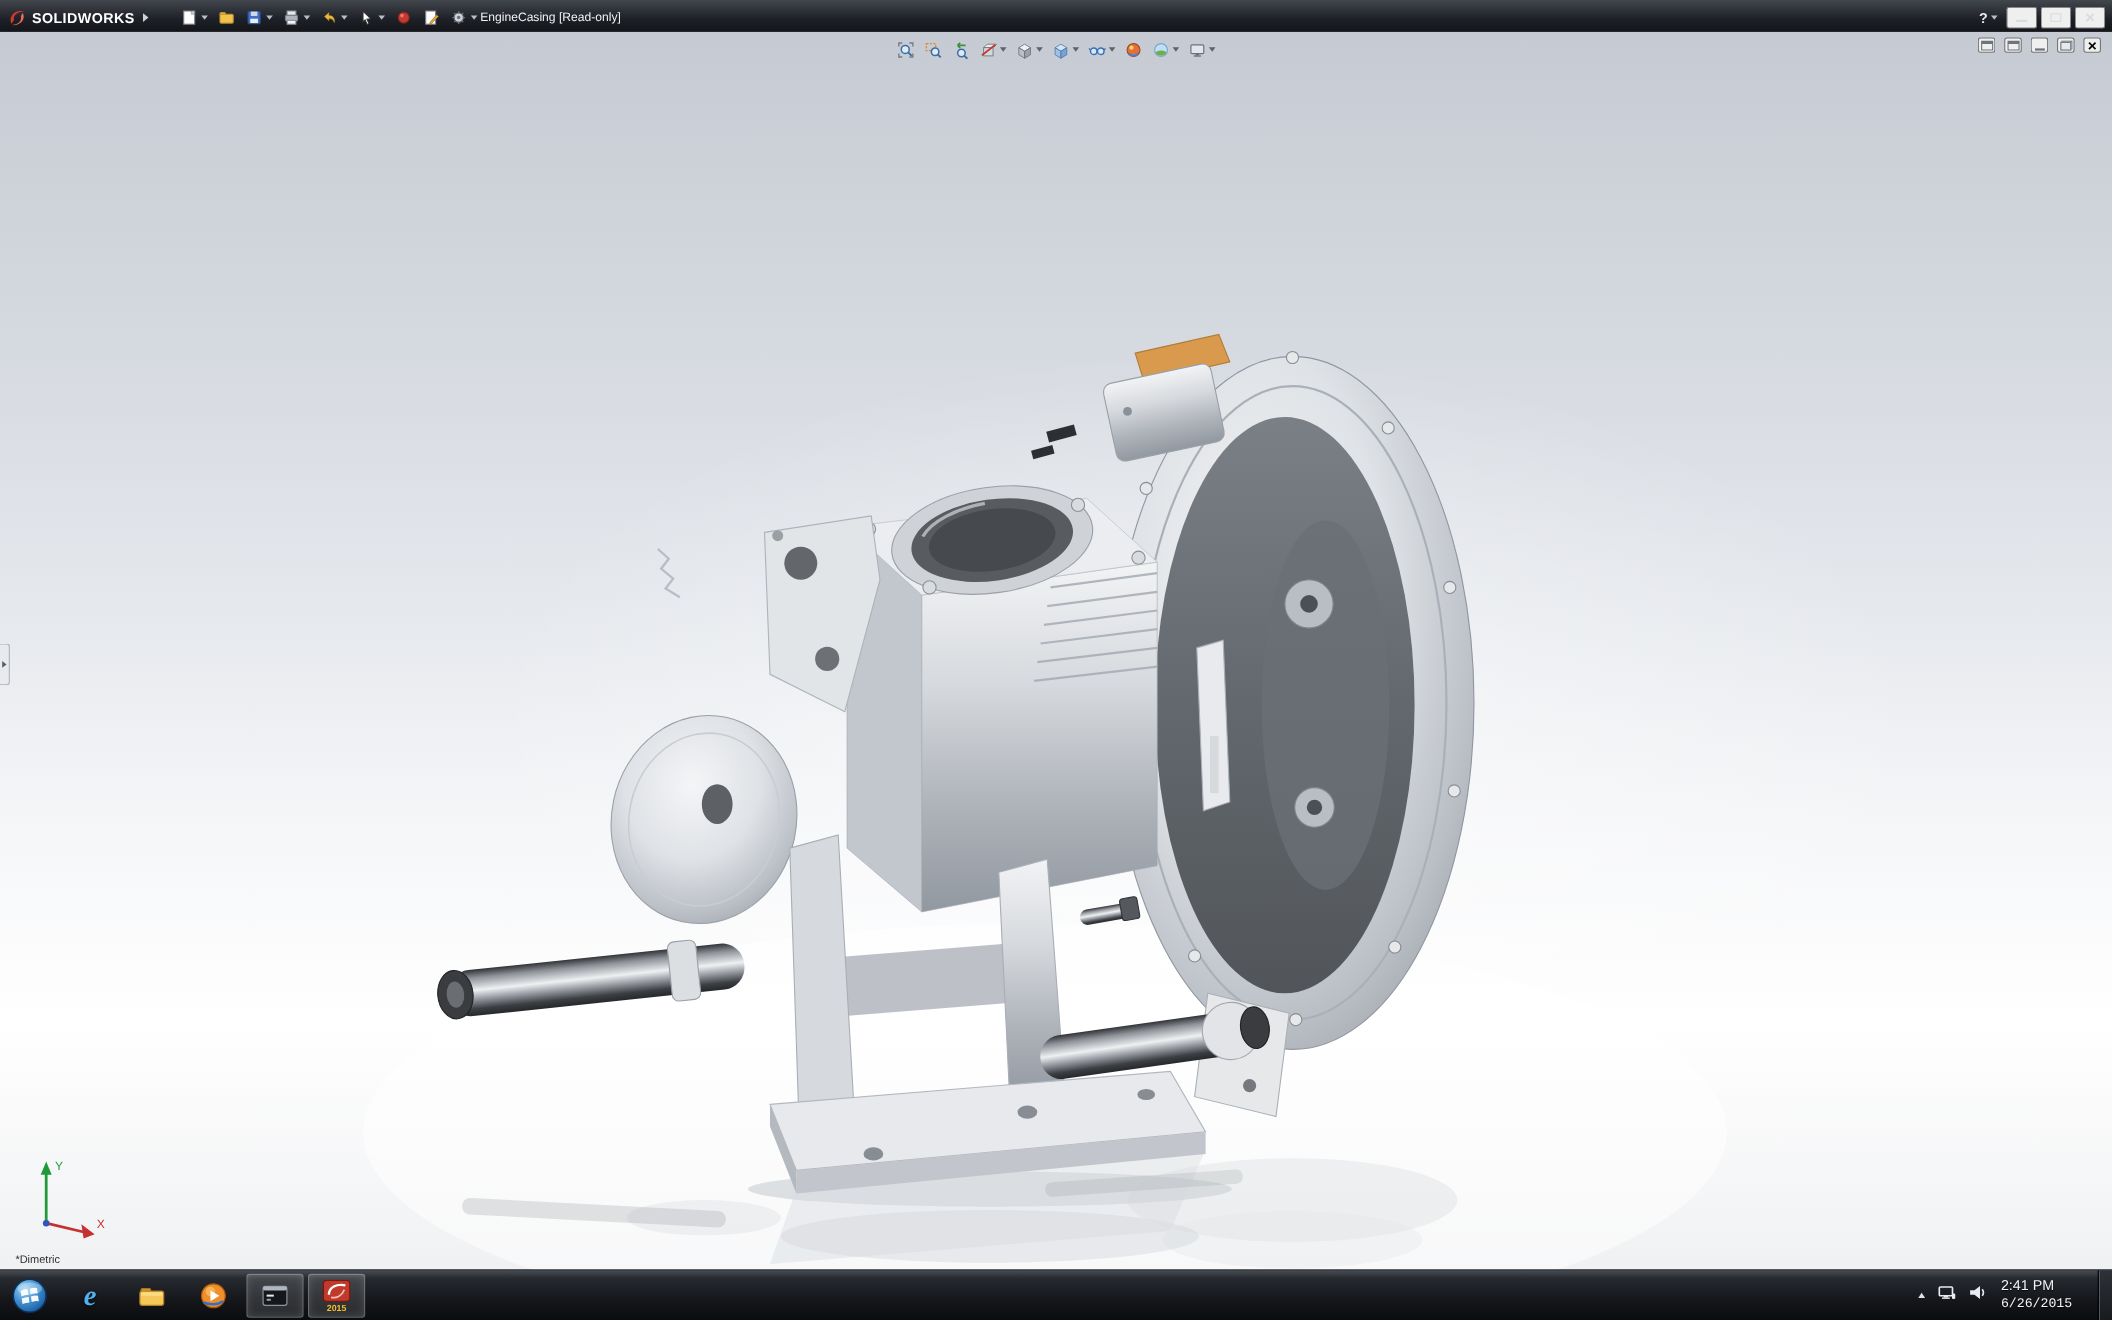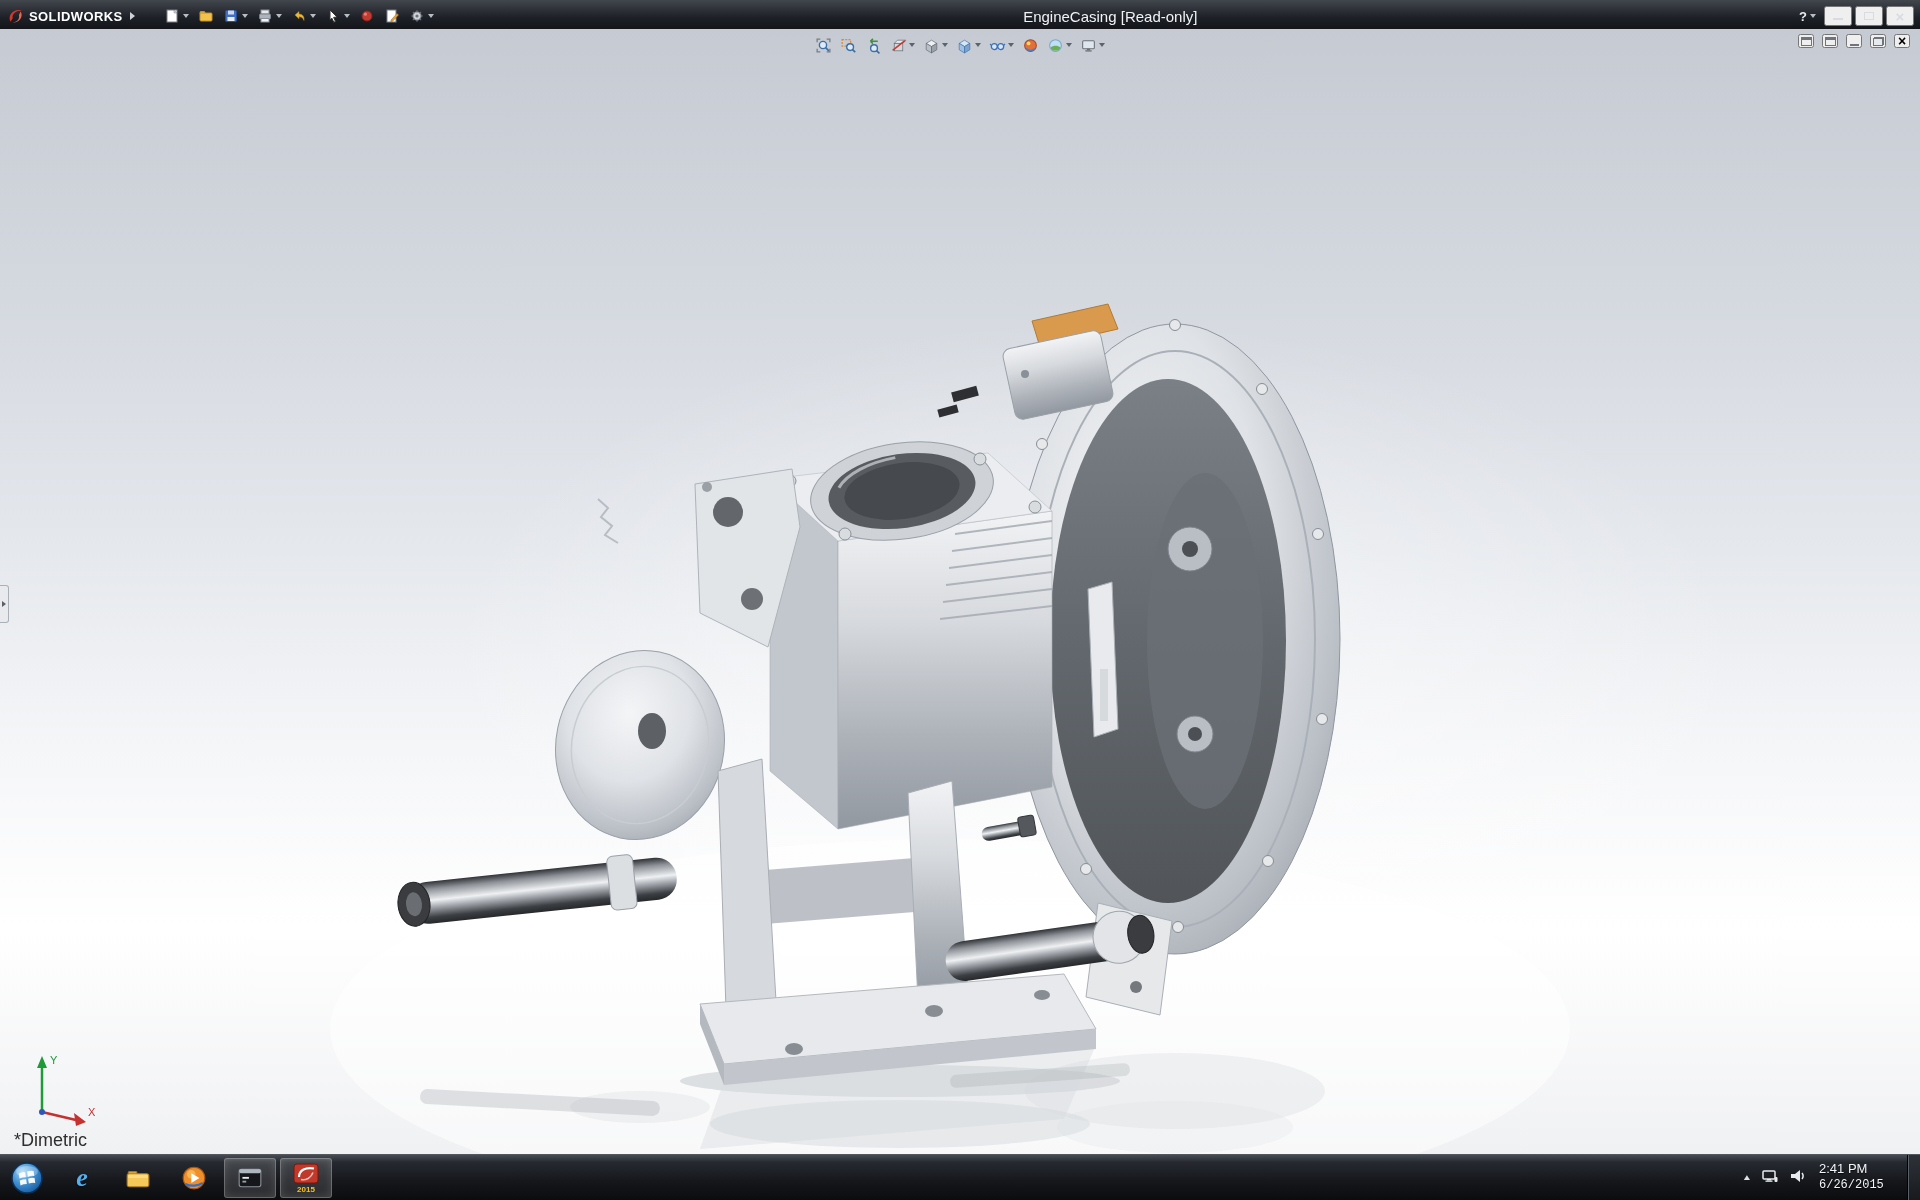--- a/index.html
+++ b/index.html
@@ -12,21 +12,21 @@
     position:absolute; top:0; left:0; right:0; height:29px;
     display:flex; align-items:center; padding:16px 6px;
     background:linear-gradient(180deg,#42464d 0%,#1d2026 55%,#101216 100%);
     border-bottom:1px solid #000; color:#e3e6ea;
   }
   .brand{ display:flex; align-items:center; gap:5px; font-weight:bold; font-size:13px; letter-spacing:.4px; color:#fff; }
   .brand-caret{ width:0;height:0;border-top:4px solid transparent;border-bottom:4px solid transparent;border-left:5px solid #cfd3d9; margin-left:2px;}
   .tbar{ display:flex; align-items:center; gap:3px; margin-left:26px; }
   .tbtn{ height:22px; display:flex; align-items:center; gap:3px; padding:0 3px; background:transparent; border:none; cursor:default;}
   .caret{ width:0;height:0;border-left:3px solid transparent;border-right:3px solid transparent;border-top:4px solid #b8bdc4;}
-  .wtitle{ flex:1 1 auto; text-align:center; font-size:15px; color:#f0f2f4; white-space:nowrap; overflow:hidden;}
+  .wtitle{ flex:1 1 auto; font-size:11px; color:#f0f2f4; white-space:nowrap; overflow:hidden;}
   .winctl{ display:flex; align-items:center; gap:3px; margin-left:10px;}
   .helpbtn{ display:flex; align-items:center; gap:3px; color:#e8eaec; font-size:13px; font-weight:bold; padding:0 5px;}
   .cbtn{ width:28px; height:20px; display:flex; align-items:center; justify-content:center; color:#d8dbe0;}
   .g-min{ width:10px; height:2px; background:#d8dbe0; margin-top:6px;}
   .g-max{ width:10px; height:8px; border:1.5px solid #d8dbe0;}
   .g-close{ font-size:15px; line-height:1; font-weight:bold;}
 
   
   .viewport{
     position:absolute; top:29px; left:0; right:0; bottom:46px; overflow:hidden;
@@ -50,21 +50,21 @@
   .dg-min{ width:9px; height:2px; background:#6e747c; margin-top:7px;}
   .dg-rest{ position:relative; width:11px; height:9px;}
   .dg-rest::before{ content:""; position:absolute; right:0; top:0; width:8px; height:6px; border:1px solid #6e747c;}
   .dg-rest::after{ content:""; position:absolute; left:0; bottom:0; width:8px; height:6px; border:1px solid #6e747c; background:#e6e9ed;}
   .dg-close{ font-size:14px; font-weight:bold; line-height:1;}
 
   
   .paneltab{ position:absolute; left:0; top:556px; width:9px; height:38px; background:#e8eaed; border:1px solid #aab0b7; border-left:none; border-radius:0 3px 3px 0; display:flex; align-items:center; justify-content:center;}
   .paneltab span{ width:0;height:0;border-top:3px solid transparent;border-bottom:3px solid transparent;border-left:4px solid #5a5f66;}
 
-  .viewlabel{ position:absolute; left:14px; bottom:3px; font-size:18px; color:#2e2e2e;}
+  .viewlabel{ position:absolute; left:14px; bottom:3px; font-size:10px; color:#2e2e2e;}
   .triad{ position:absolute; left:16px; bottom:24px; }
 
   
   .taskbar{
     position:absolute; left:0; right:0; bottom:0; height:46px;
     display:flex; align-items:center;
     background:linear-gradient(180deg,#474c54 0%,#262a30 16%,#15171b 58%,#0a0c0e 100%);
     border-top:1px solid #53585f;
   }
   .startbtn{ width:54px; height:46px; display:flex; align-items:center; justify-content:center;}

